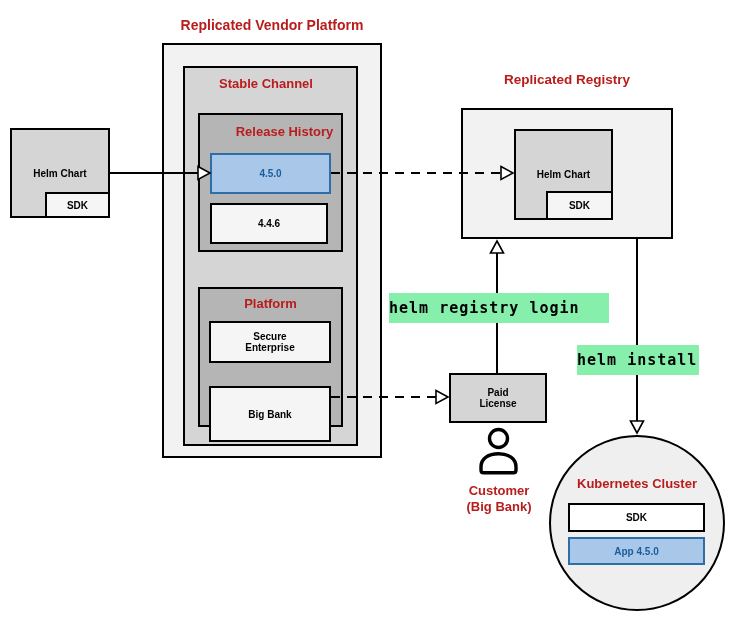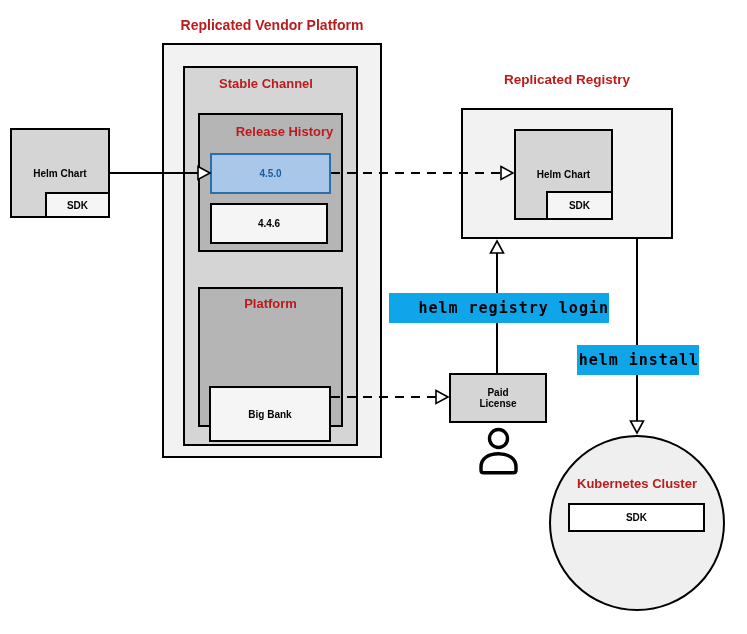--- a/index.html
+++ b/index.html
@@ -9,21 +9,21 @@
   .flexc{display:flex;align-items:center;justify-content:center;text-align:center;}
   .light{background:var(--container-light,#F2F2F2);}
   .medium{background:var(--container-medium,#D5D5D5);}
   .dark{background:var(--container-dark,#B5B5B5);}
   .item{background:var(--item-light,#F5F5F5);}
   .hl{background:var(--highlight-fill,#A9C7E8);border-color:var(--highlight-border,#2D6DA8);
       color:var(--highlight-text,#1A5E9E);text-align:center;}
   .bold13{font-weight:700;font-size:10px;}
   .lbl{position:absolute;font-weight:700;font-size:13px;text-align:center;color:#b91c1c;line-height:1.25;}
   .mono{position:absolute;font-family:"DejaVu Sans Mono","Liberation Mono",monospace;
-        font-weight:700;font-size:15px;letter-spacing:1px;background:#0ea5e9;text-align:right;
+        font-weight:700;font-size:15px;letter-spacing:1px;background:#86efac;text-align:left;
         padding:6px 0;z-index:6;color:#000;}
   .wrapnarrow{display:inline-block;}
   .circle{border-radius:50%;}
   #overlay{position:absolute;left:0;top:0;z-index:5;pointer-events:none;}
   .prelines{white-space:pre-line;}
 </style>
 </head>
 <body>
 
 <div class="canvas">
@@ -34,42 +34,48 @@
   <div class="box medium" style="left:183px;top:66px;width:175px;height:380px"></div>
   <div class="lbl" style="left:183px;top:76px;width:166px">Stable Channel</div>
 
   <div class="box dark" style="left:198px;top:113px;width:145px;height:139px"></div>
   <div class="lbl" style="left:198px;top:124px;width:173px">Release History</div>
   <div class="box hl flexc bold13" style="left:210px;top:153px;width:121px;height:41px">4.5.0</div>
   <div class="box item flexc bold13" style="left:210px;top:203px;width:118px;height:41px">4.4.6</div>
 
   <div class="box dark" style="left:198px;top:287px;width:145px;height:140px"></div>
   <div class="lbl" style="left:198px;top:296px;width:145px">Platform</div>
+  <div class="box item flexc bold13" style="left:209px;top:321px;width:122px;height:42px">
+    <span class="wrapnarrow" style="width:76px">Secure Enterprise</span>
+  </div>
   <div class="box item flexc bold13" style="left:209px;top:386px;width:122px;height:56px">Big Bank</div>
 
   <div class="box medium flexc bold13" style="left:10px;top:128px;width:100px;height:90px">Helm Chart</div>
   <div class="box item flexc bold13" style="left:45px;top:192px;width:65px;height:26px">SDK</div>
 
   <div class="lbl" style="left:461px;top:72px;width:212px;font-size:13.5px">Replicated Registry</div>
   <div class="box light" style="left:461px;top:108px;width:212px;height:131px"></div>
   <div class="box medium flexc bold13" style="left:514px;top:129px;width:99px;height:91px">Helm Chart</div>
   <div class="box item flexc bold13" style="left:546px;top:191px;width:67px;height:29px">SDK</div>
 
   <div class="box medium flexc bold13" style="left:449px;top:373px;width:98px;height:50px">
     <span class="wrapnarrow" style="width:56px">Paid License</span>
   </div>
 
   <svg style="position:absolute;left:476px;top:427px" width="45" height="48" viewBox="0 0 44 48">
     <circle cx="22" cy="11.5" r="9" fill="#fff" stroke="#000" stroke-width="3.4"></circle>
     <path d="M7 45.7 H37 C38.5 45.7 39.5 44.7 39.5 43.2 V40 C39.5 31.5 32 26.8 22 26.8 C12 26.8 4.5 31.5 4.5 40 V43.2 C4.5 44.7 5.5 45.7 7 45.7 Z" fill="#fff" stroke="#000" stroke-width="3.4" stroke-linejoin="round"></path>
   </svg>
+  <div class="lbl prelines" style="left:443px;top:483px;width:112px">Customer
+(Big Bank)</div>
 
   <div class="box light circle" style="left:549px;top:435px;width:176px;height:176px;background:#EFEFEF"></div>
   <div class="lbl" style="left:549px;top:476px;width:176px">Kubernetes Cluster</div>
   <div class="box flexc bold13" style="left:568px;top:503px;width:137px;height:29px;background:#fff">SDK</div>
+  <div class="box hl flexc bold13" style="left:568px;top:537px;width:137px;height:28px">App 4.5.0</div>
 
   <svg id="overlay" width="747" height="634" viewBox="0 0 747 634">
     <g>
       <line x1="110" y1="173" x2="198" y2="173" stroke="#000" stroke-width="2"></line>
       <polygon points="198,166.5 210,173 198,179.5" fill="#fff" stroke="#000" stroke-width="1.6"></polygon>
     </g>
     <g>
       <line x1="331" y1="173" x2="501" y2="173" stroke="#000" stroke-width="2" stroke-dasharray="9 7"></line>
       <polygon points="501,166.5 513,173 501,179.5" fill="#fff" stroke="#000" stroke-width="1.6"></polygon>
     </g>

